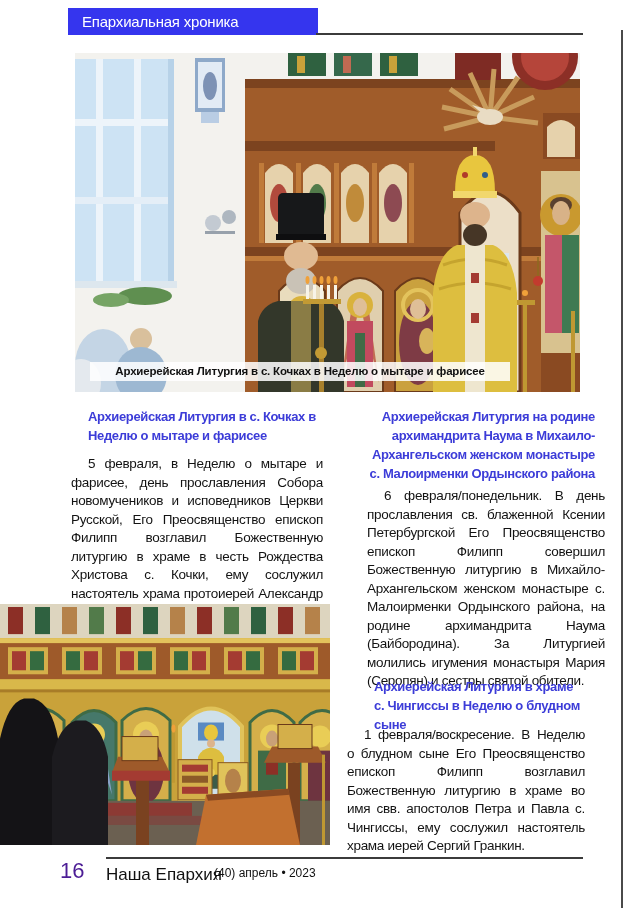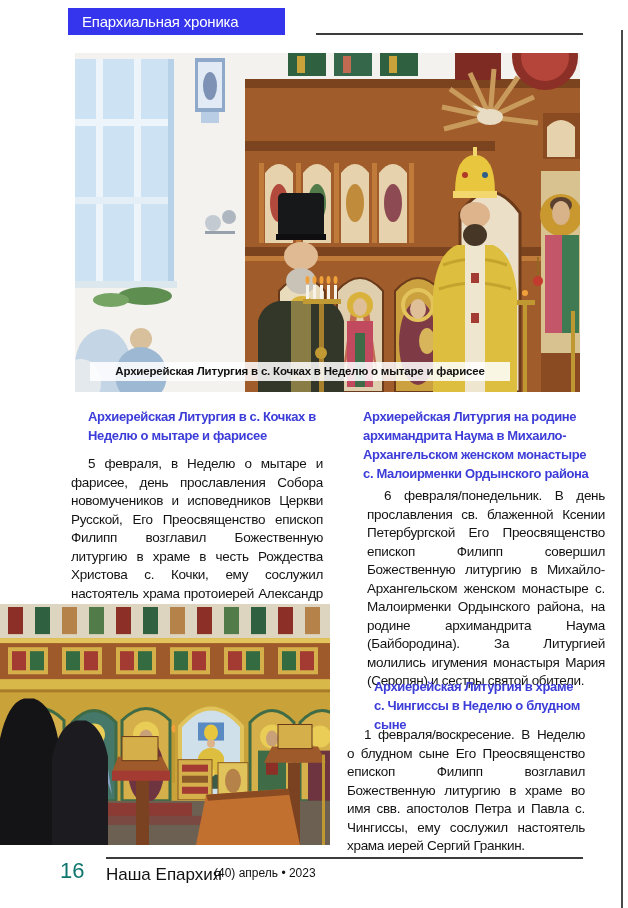--- a/index.html
+++ b/index.html
@@ -2,21 +2,21 @@
 <html><head>
 <meta charset="utf-8">
 <style>
   * { margin:0; padding:0; box-sizing:border-box; }
   html,body { background:#ffffff; }
   .page {
     position:relative; width:628px; height:908px; background:#fff;
     overflow:hidden; font-family:"Liberation Sans", sans-serif; color:#121212;
   }
   .header-bar {
-    position:absolute; left:68px; top:8px; width:217px; height:27px;
+    position:absolute; left:68px; top:8px; width:250px; height:27px;
     background:#3535ee; color:#ffffff; font-size:15px; line-height:27px;
     padding-left:14px; letter-spacing:-0.2px;
   }
   .header-rule { position:absolute; left:316px; top:33px; width:267px; height:2px; background:#3b3b3b; }
 
   figure.photo { position:absolute; overflow:hidden; }
   figure.photo svg { display:block; width:100%; height:100%; }
   .photo-top { left:75px; top:53px; width:505px; height:339px; }
   .photo-bottom { left:0; top:604px; width:330px; height:241px; }
 
@@ -25,33 +25,33 @@
     background:rgba(255,255,255,0.86); color:#111;
     font-weight:bold; font-size:11.5px; line-height:19px; text-align:center;
     letter-spacing:-0.2px; white-space:nowrap; overflow:hidden;
   }
 
   h2.art-title {
     position:absolute; color:#3c3cd8; font-weight:bold;
     font-size:13px; line-height:19px; letter-spacing:-0.35px;
   }
   .h-left { left:88px; top:407px; width:248px; font-size:13.5px; }
-  .h-r1   { left:363px; top:407px; width:232px; }
+  .h-r1   { left:363px; top:407px; width:232px;text-align:right; }
   .h-r2   { left:374px; top:677px; width:232px; }
 
   p.art-body {
     position:absolute; font-size:13.5px; line-height:18.5px;
     text-align:justify; text-indent:17px; letter-spacing:-0.3px; color:#131313;
     hyphens:none;
   }
   .b-left { left:71px;  top:455px; width:252px; }
   .b-r1   { left:367px; top:487px; width:238px; }
   .b-r2   { left:347px; top:726px; width:238px; }
 
-  .page-num { position:absolute; left:60px; top:858px; font-size:22px; color:#0f766e; }
+  .page-num { position:absolute; left:60px; top:858px; font-size:22px; color:#4c1d95; }
   .footer-rule { position:absolute; left:106px; top:857px; width:477px; height:2px; background:#3b3b3b; }
   .mag-name { position:absolute; left:106px; top:865px; font-size:17px; font-weight:normal; color:#111;text-align:right; }
   .issue    { position:absolute; left:214px; top:866px; font-size:12px; color:#111; }
   .right-border { position:absolute; left:621px; top:30px; width:2px; height:878px; background:#4a4a4a; }
 </style>
 </head>
 <body>
 
 <div class="page">
 

